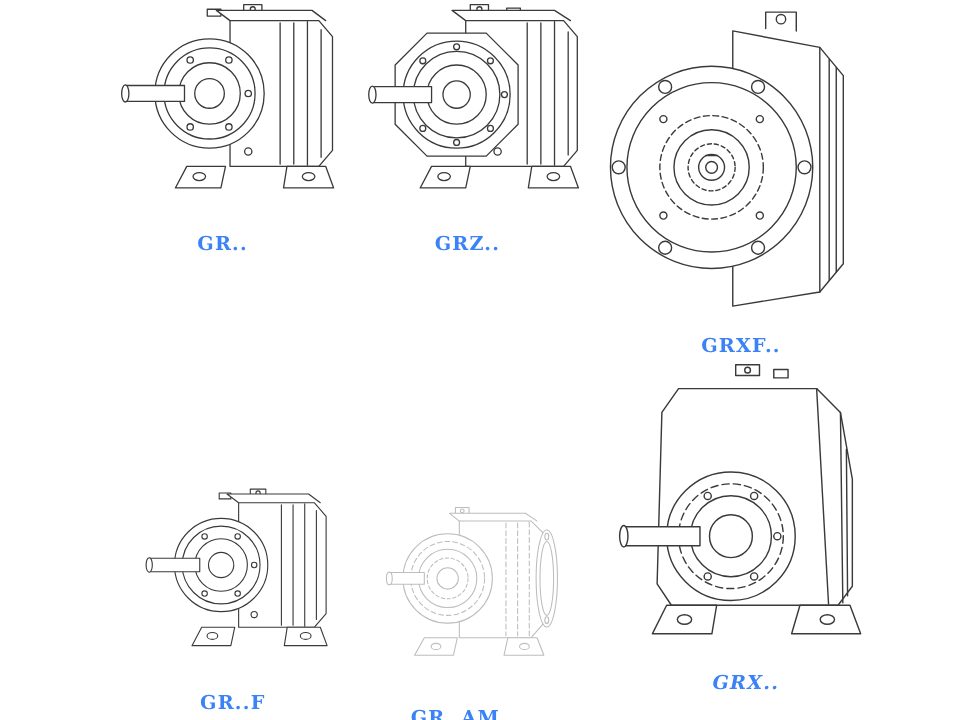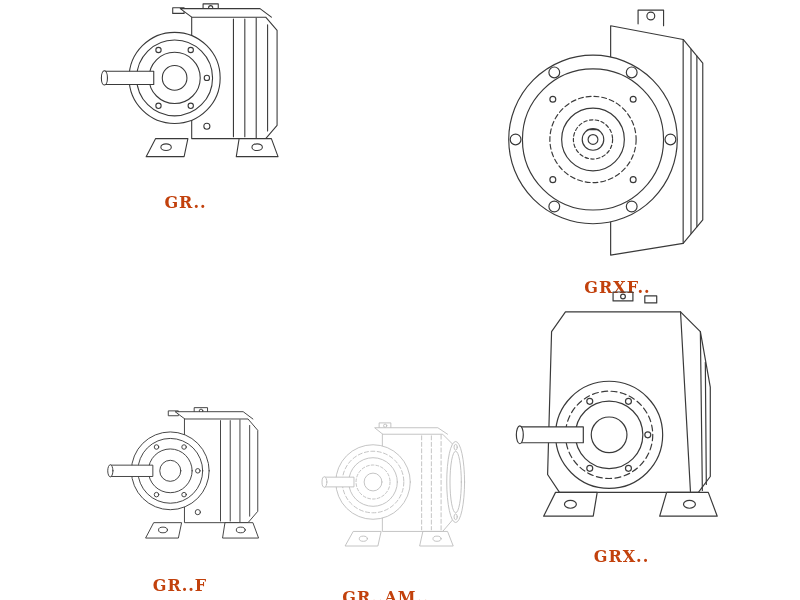--- a/index.html
+++ b/index.html
@@ -5,21 +5,21 @@
   * { margin:0; padding:0; box-sizing:border-box; }
   html,body { width:800px; height:600px; }
   body { background:#ffffff; font-family:"Liberation Serif", serif; overflow:hidden; }
   .page { position:relative; width:800px; height:600px; background:#ffffff; }
   .fig { position:absolute; display:flex; flex-direction:column; align-items:center; }
   .fig svg { display:block; }
   .line  { color:#3a3a3a; }
   .faded { color:#bdbdbd; }
   .cap {
     font-family:"DejaVu Serif","Liberation Serif",serif;
-    font-weight:bold; font-size:16px; color:#c2410c;
+    font-weight:bold; font-size:16px; color:#3b82f6;
     letter-spacing:1px; margin-top:6px; text-align:center;
   }
   .cap-lg { font-size:16px; }
   .cap-row3 { margin-top:12px; }
   .defs-holder { position:absolute; width:0; height:0; overflow:hidden; }
 </style>
 </head>
 <body>
 
 <div class="page">
@@ -218,44 +218,50 @@
     </defs>
   </svg>
 
   <figure class="fig" style="left:88px; top:2px; width:195px;">
     <svg class="line" width="190" height="185" viewBox="0 0 200 195">
         <use href="#sym-gr"></use>
       </svg>
     <figcaption class="cap">GR..</figcaption>
   </figure>
 
+  <figure class="fig" style="left:292px; top:2px; width:195px;">
+    <svg class="line" width="190" height="185" viewBox="0 0 200 195">
+        <use href="#sym-grz"></use>
+      </svg>
+    <figcaption class="cap">GRZ..</figcaption>
+  </figure>
 
   <figure class="fig" style="left:490px; top:2px; width:255px;">
     <svg class="line" width="245" height="270" viewBox="0 0 250 275">
         <use href="#sym-grxf"></use>
       </svg>
     <figcaption class="cap cap-lg">GRXF..</figcaption>
   </figure>
 
 
 
-  <figure class="fig" style="left:84px; top:406px; width:192px;">
+  <figure class="fig" style="left:98px; top:406px; width:192px;">
     <svg class="line" width="162" height="158" viewBox="0 0 200 195">
         <use href="#sym-gr"></use>
       </svg>
     <figcaption class="cap cap-row3">GR..F</figcaption>
   </figure>
 
   <figure class="fig" style="left:288px; top:418px; width:196px;justify-content:center;">
     <svg class="faded" width="162" height="158" viewBox="0 0 200 195">
         <use href="#sym-gram"></use>
       </svg>
     <figcaption class="cap cap-row3">GR..AM..</figcaption>
   </figure>
 
-  <figure class="fig" style="left:494px; top:288px; width:255px;">
+  <figure class="fig" style="left:494px; top:300px; width:255px;font-style:italic;">
     <svg class="line" width="248" height="253" viewBox="0 0 250 255">
         <use href="#sym-grx"></use>
       </svg>
     <figcaption class="cap cap-lg">GRX..</figcaption>
   </figure>
 
 </div>
 
 </body></html>

